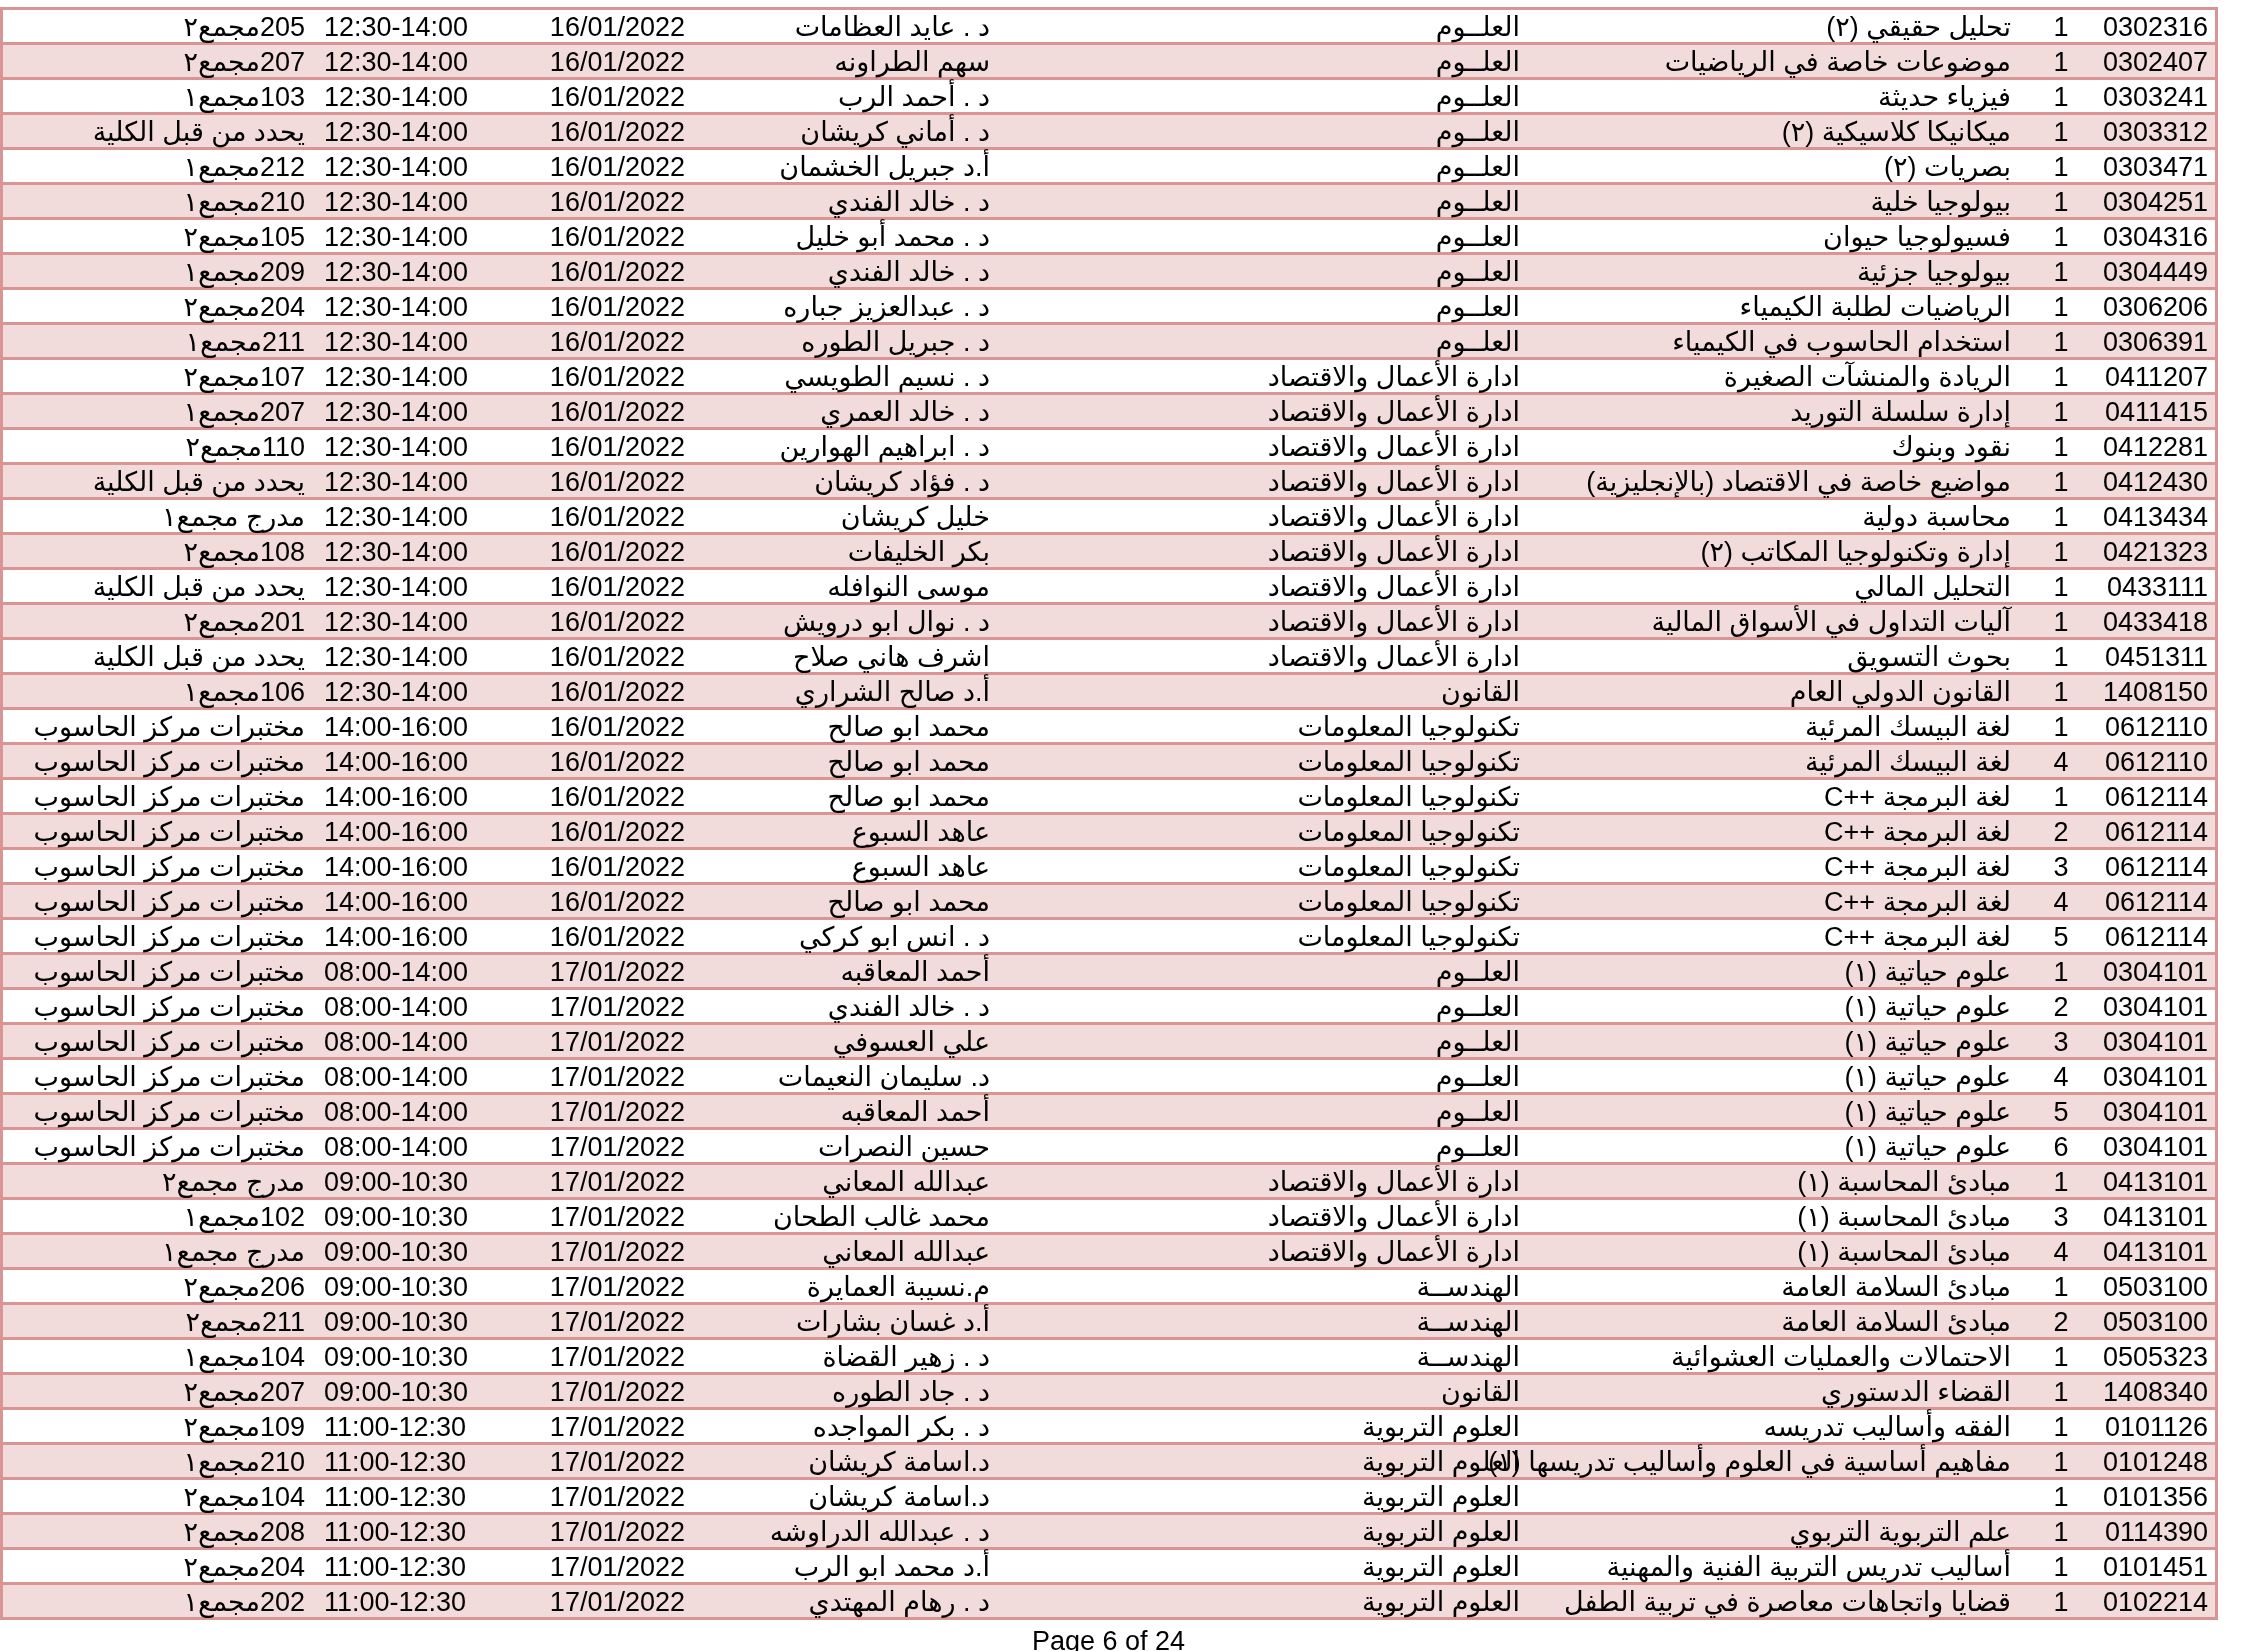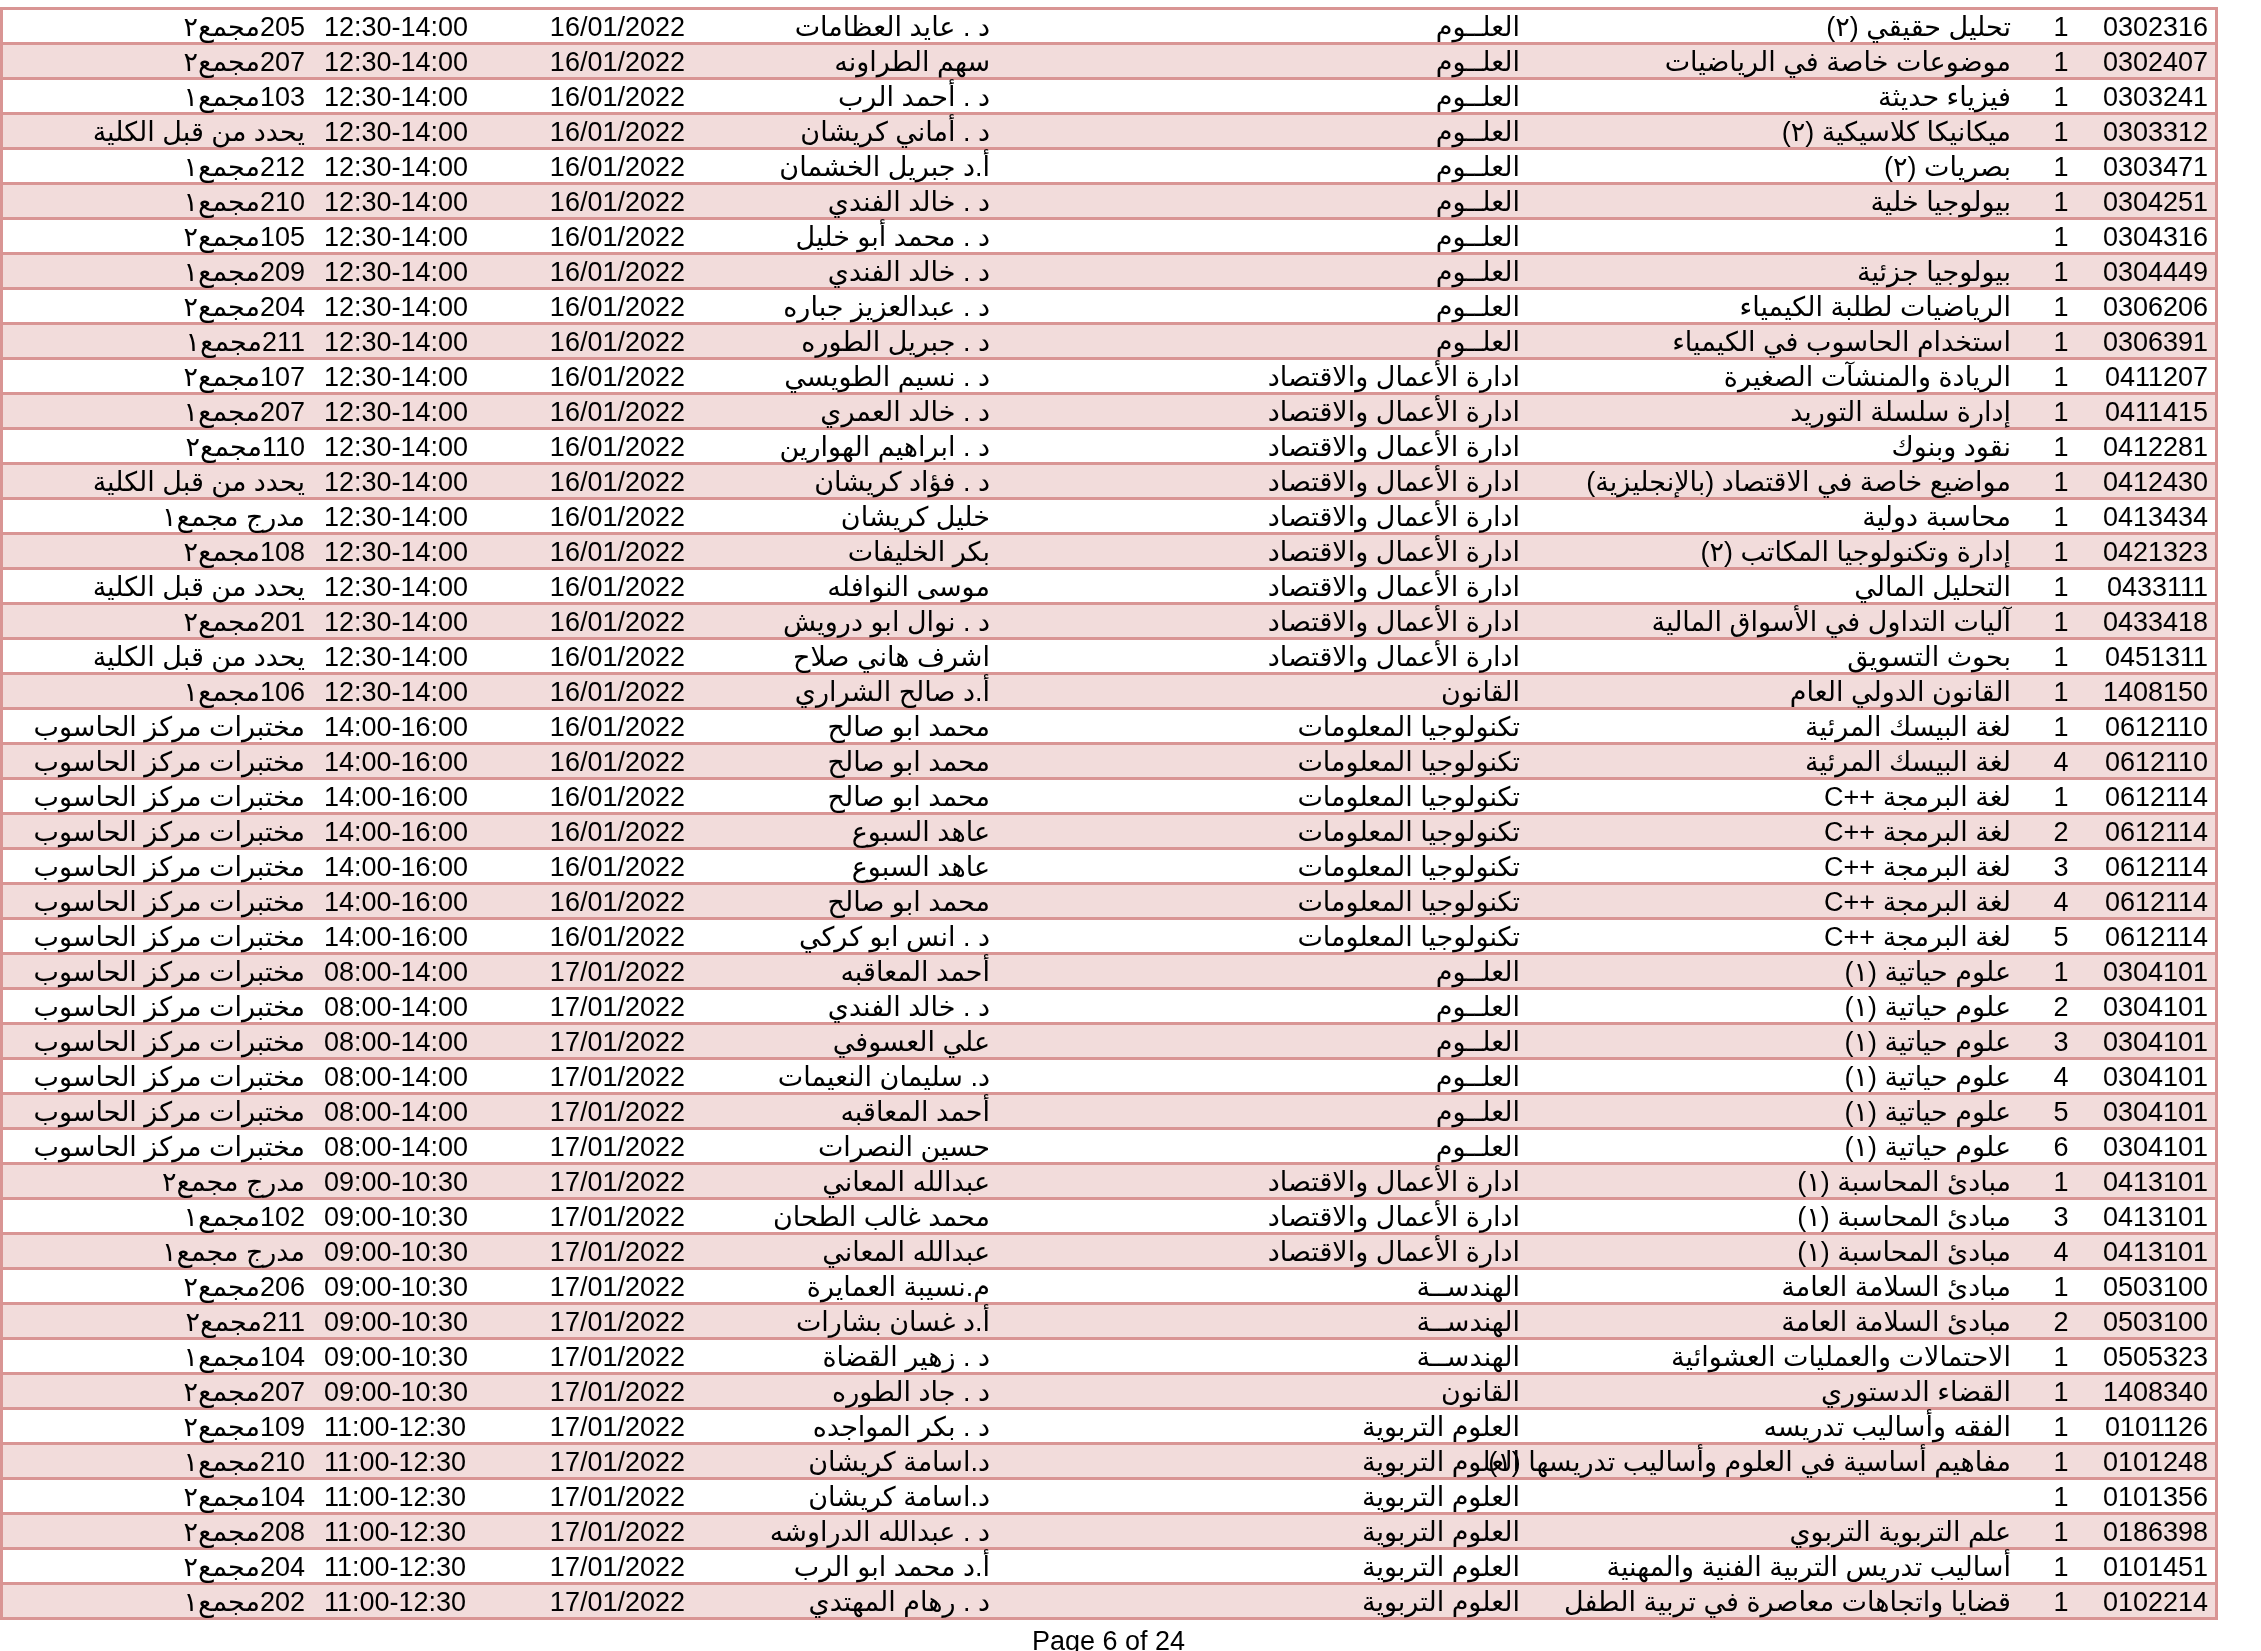--- a/index.html
+++ b/index.html
@@ -91,20 +91,21 @@
     <div class="cell c-college">العلــوم</div>
     <div class="cell c-instr">د . خالد الفندي</div>
     <div class="cell c-date">16/01/2022</div>
     <div class="cell c-time">12:30-14:00</div>
     <div class="cell c-room">210مجمع١</div>
   </div>
 
   <div class="row plain">
     <div class="cell c-code">0304316</div>
     <div class="cell c-sec">1</div>
+    <div class="cell c-course">فسيولوجيا حيوان</div>
     <div class="cell c-college">العلــوم</div>
     <div class="cell c-instr">د . محمد أبو خليل</div>
     <div class="cell c-date">16/01/2022</div>
     <div class="cell c-time">12:30-14:00</div>
     <div class="cell c-room">105مجمع٢</div>
   </div>
 
   <div class="row alt">
     <div class="cell c-code">0304449</div>
     <div class="cell c-sec">1</div>
@@ -494,21 +495,21 @@
     <div class="cell c-code">0101356</div>
     <div class="cell c-sec">1</div>
     <div class="cell c-college">العلوم التربوية</div>
     <div class="cell c-instr">د.اسامة كريشان</div>
     <div class="cell c-date">17/01/2022</div>
     <div class="cell c-time">11:00-12:30</div>
     <div class="cell c-room">104مجمع٢</div>
   </div>
 
   <div class="row alt">
-    <div class="cell c-code">0186398</div>
+    <div class="cell c-code">0114390</div>
     <div class="cell c-sec">1</div>
     <div class="cell c-course">علم التربوية التربوي</div>
     <div class="cell c-college">العلوم التربوية</div>
     <div class="cell c-instr">د . عبدالله الدراوشه</div>
     <div class="cell c-date">17/01/2022</div>
     <div class="cell c-time">11:00-12:30</div>
     <div class="cell c-room">208مجمع٢</div>
   </div>
 
   <div class="row plain">

